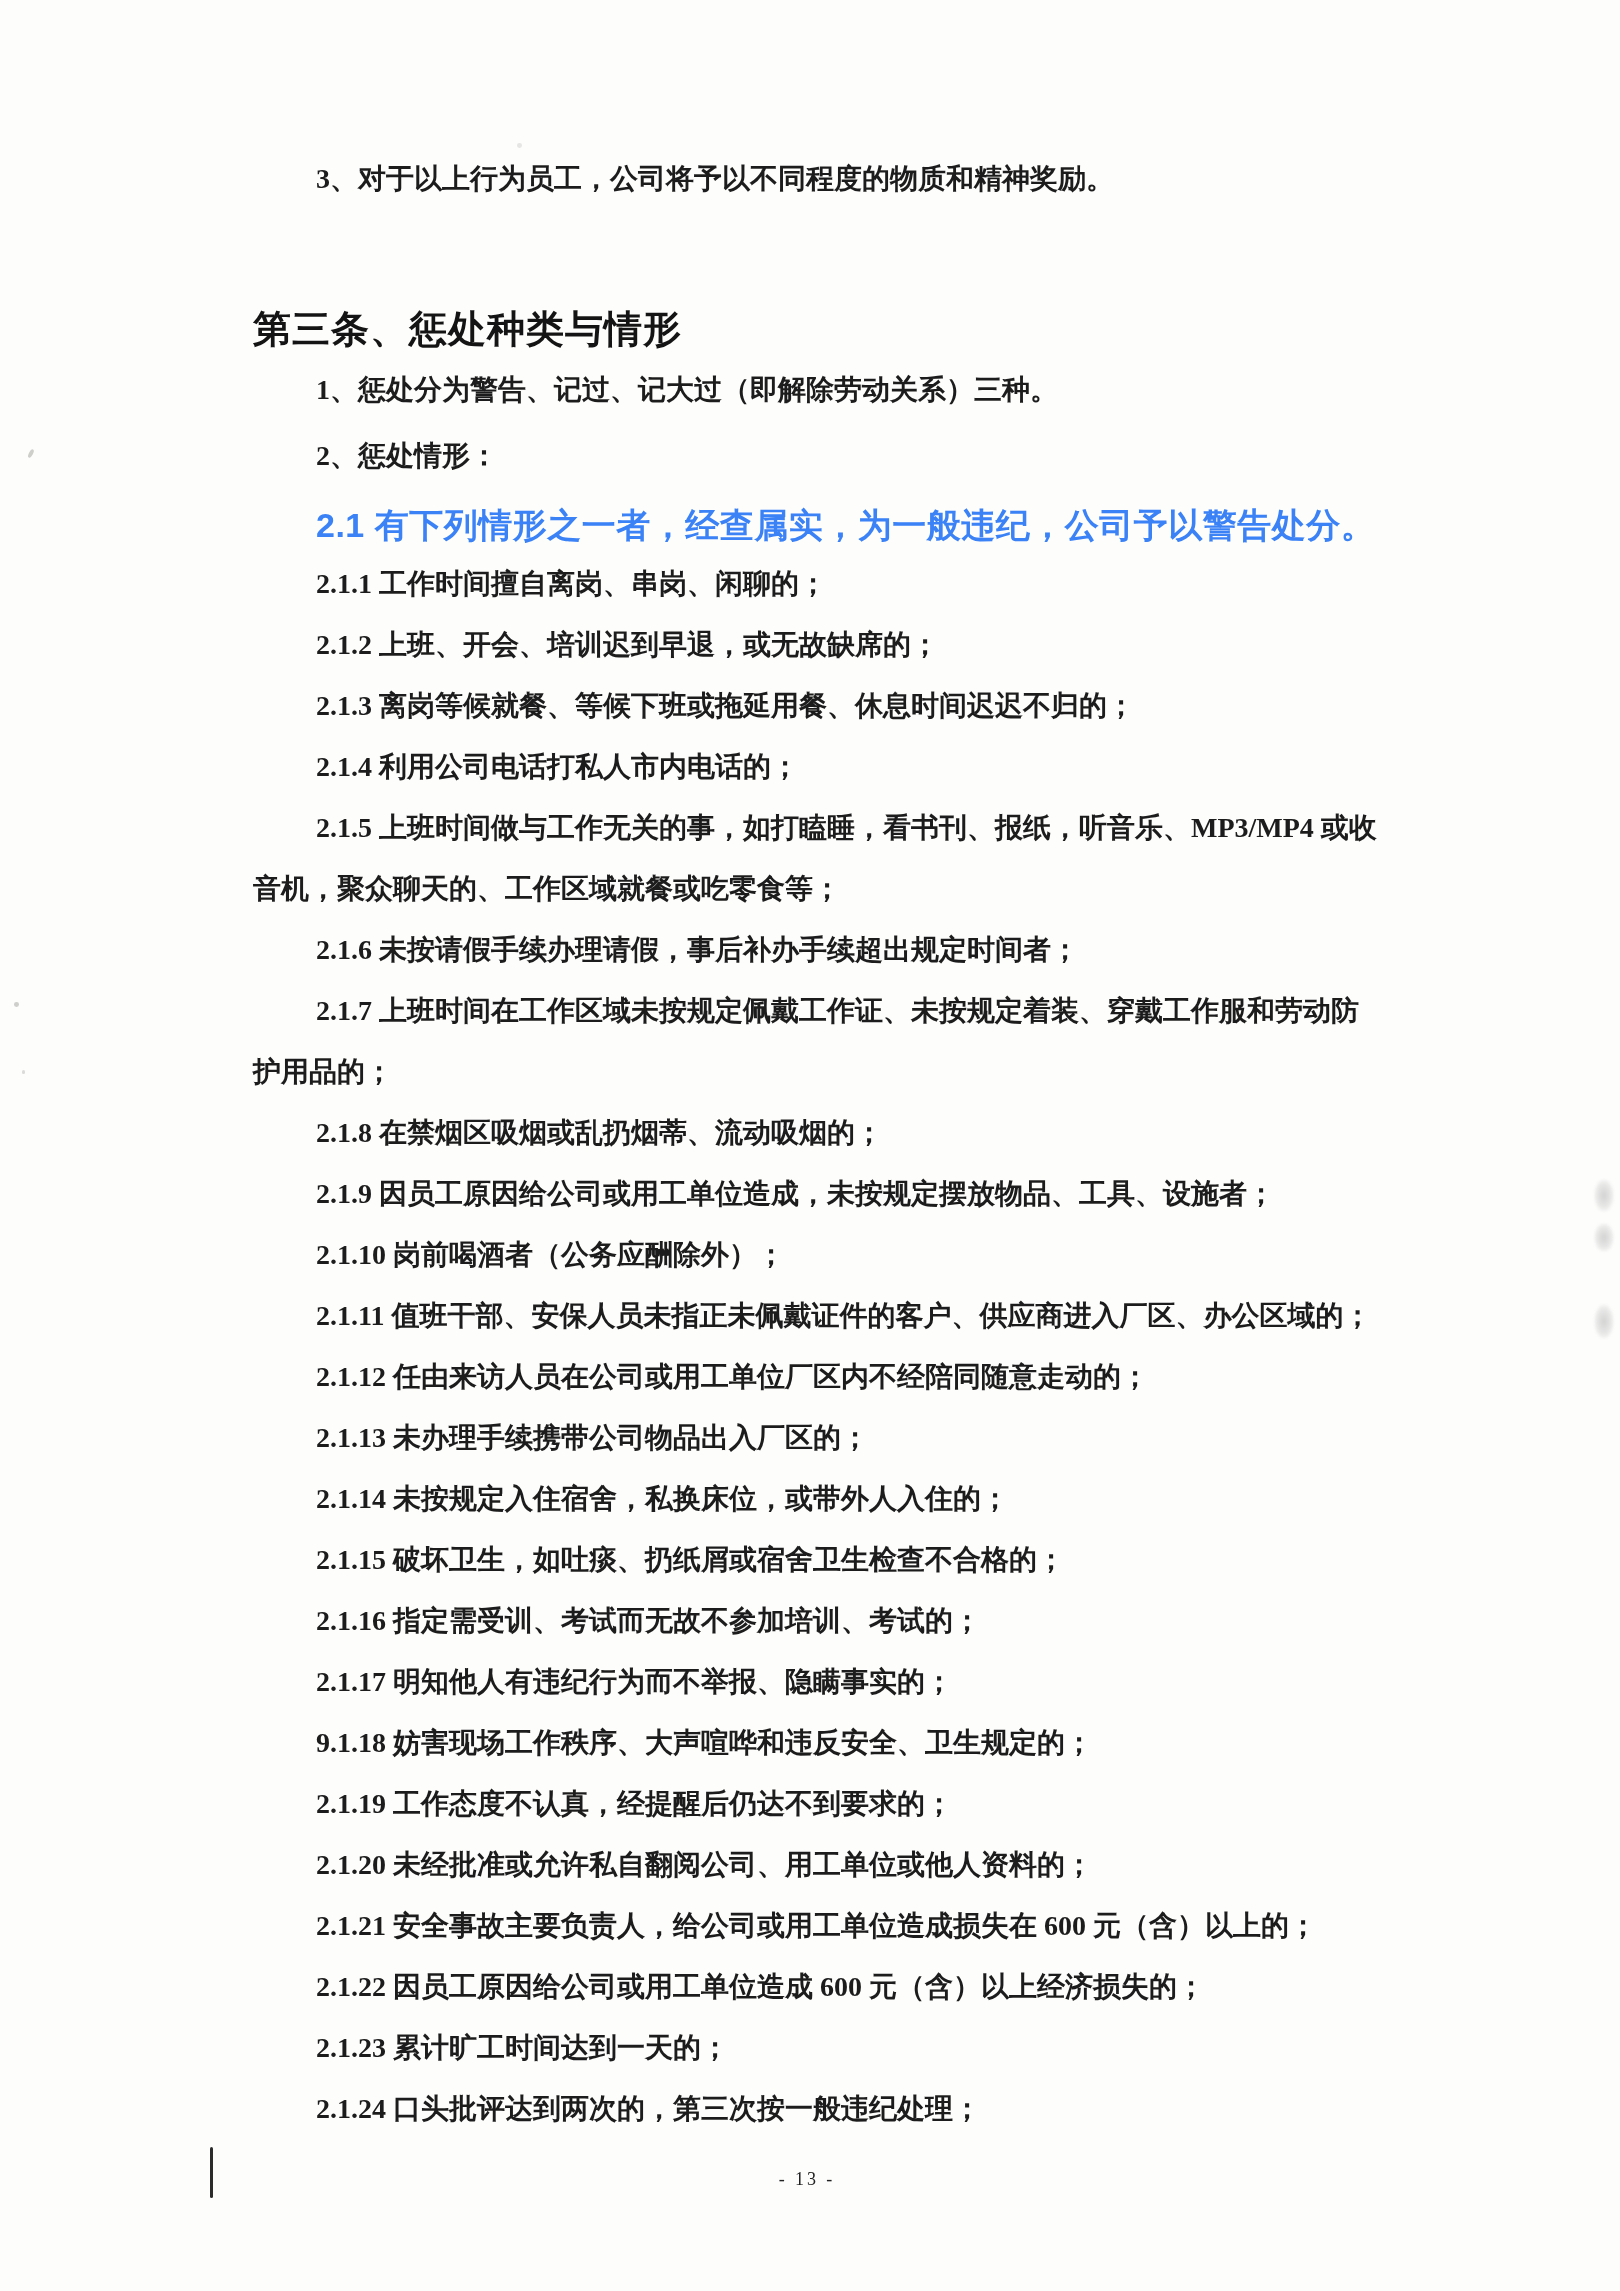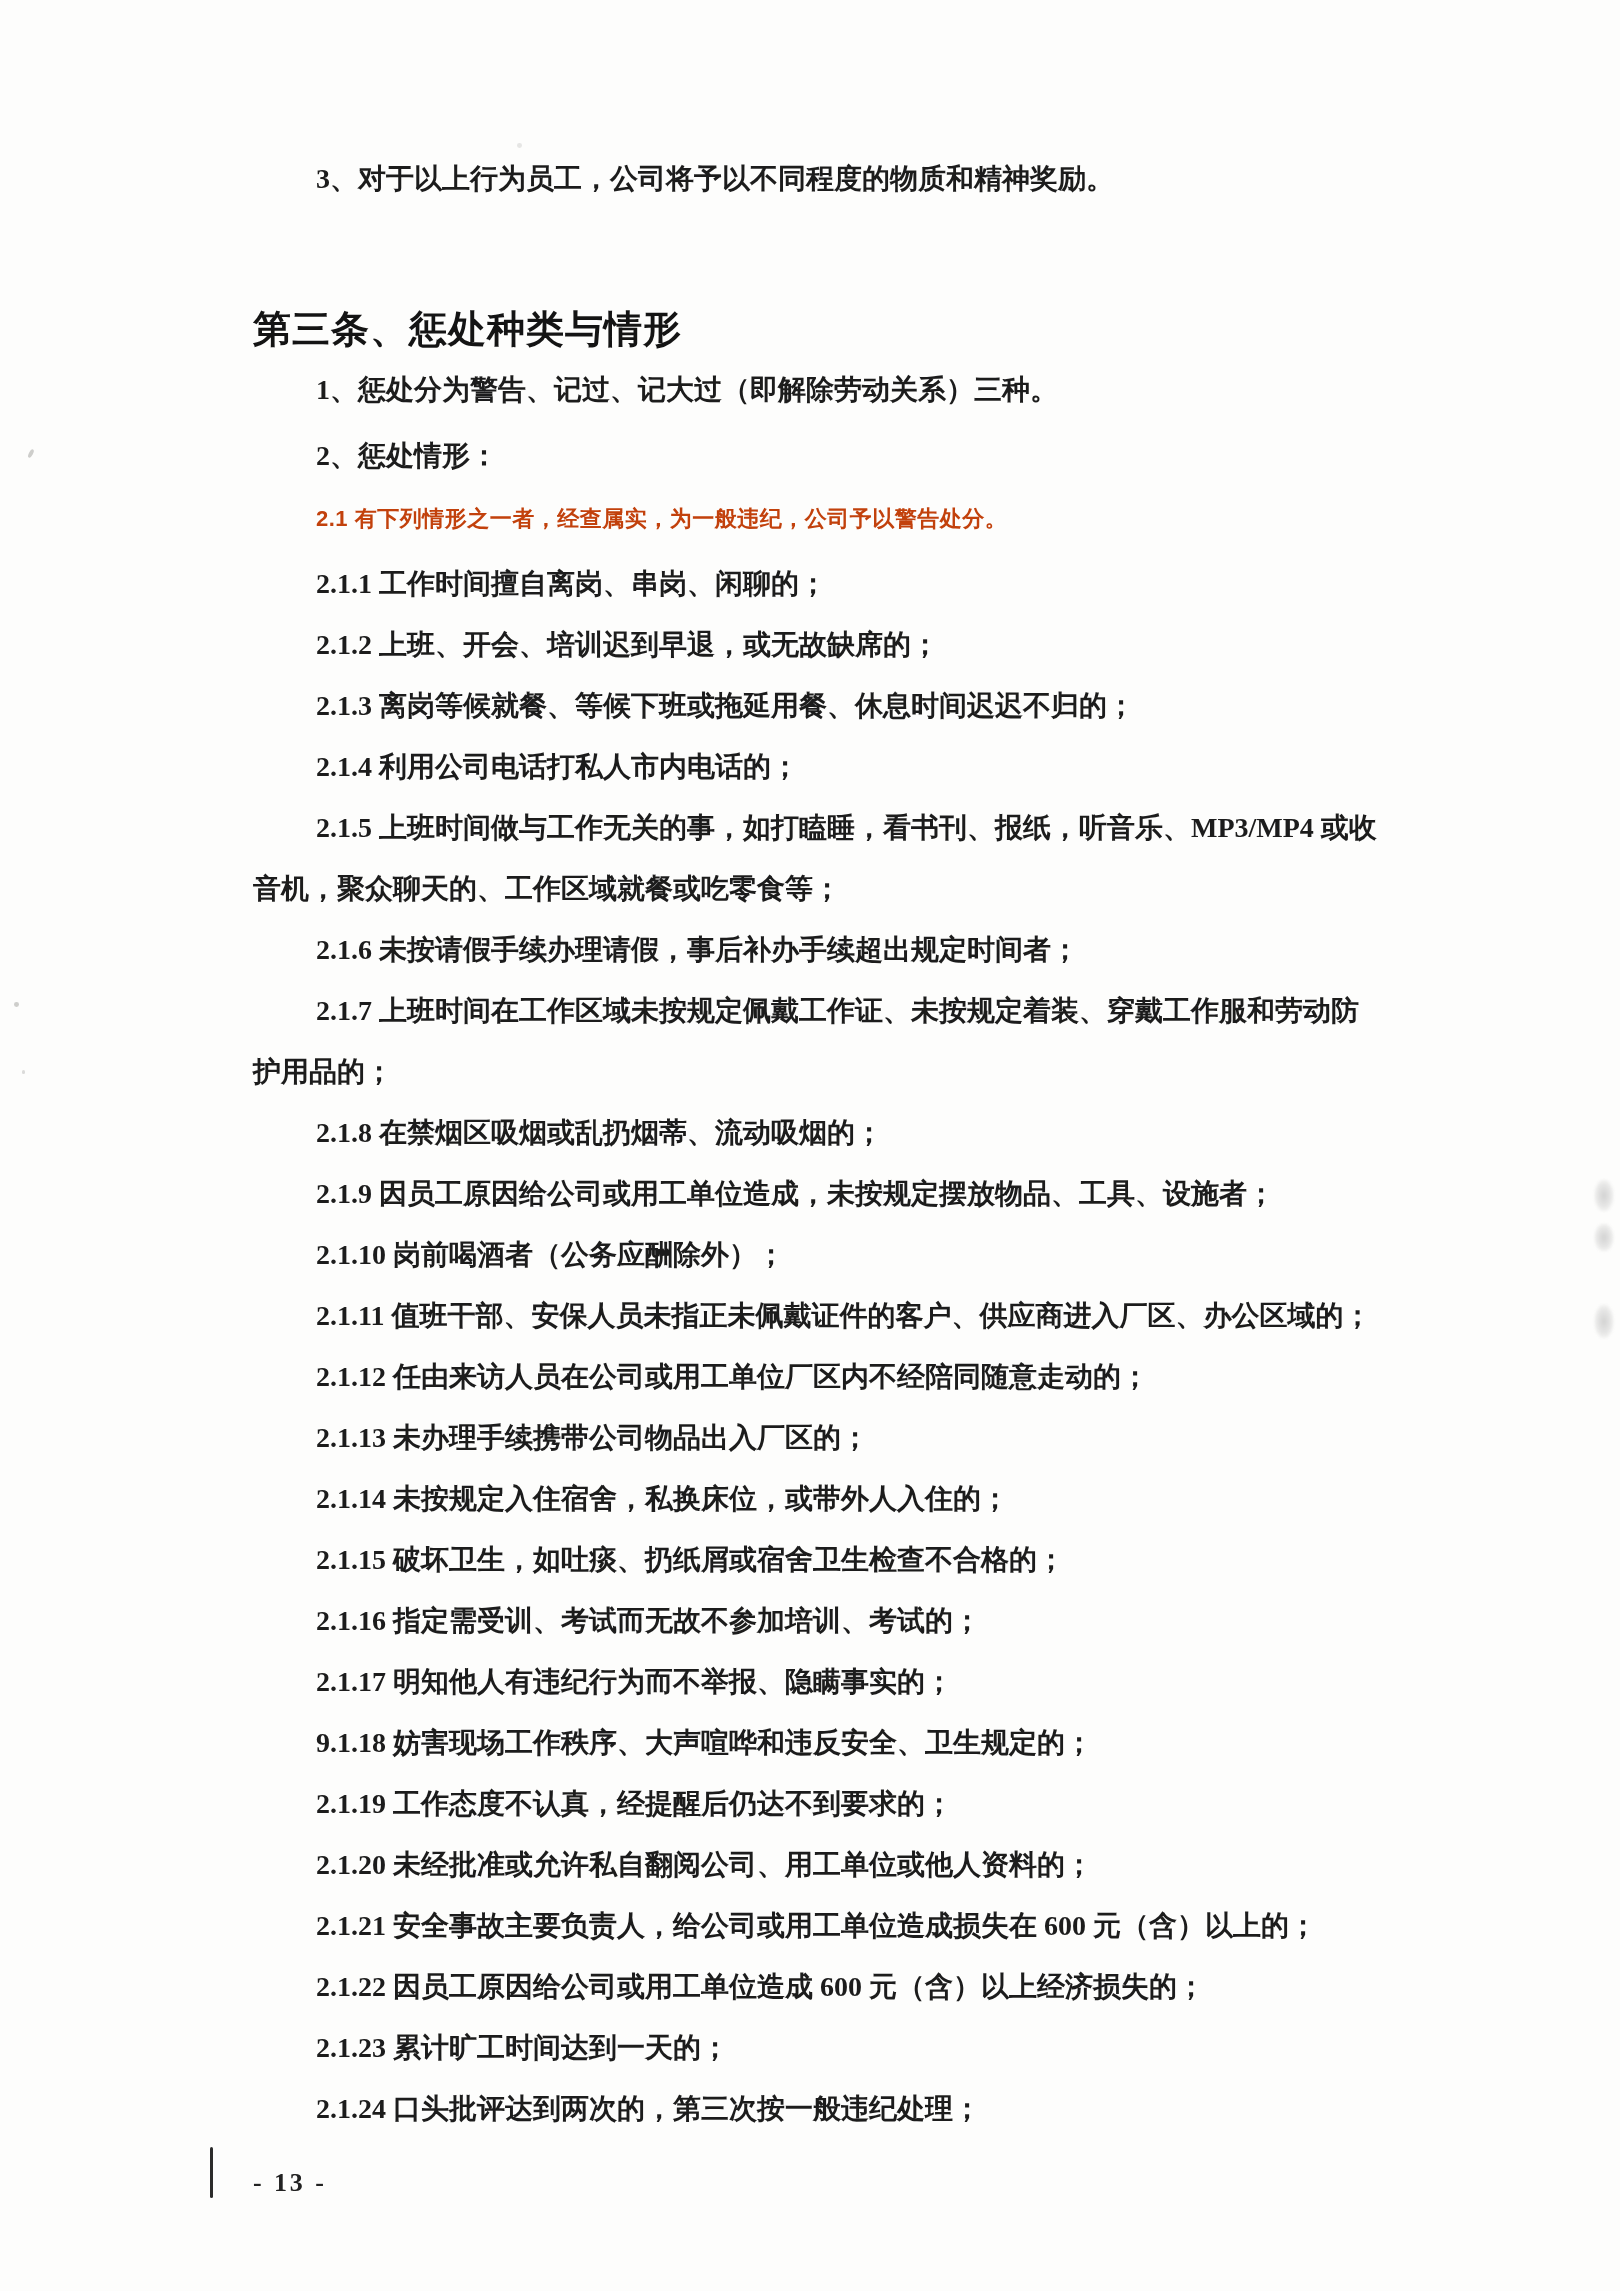--- a/index.html
+++ b/index.html
@@ -33,33 +33,33 @@
     letter-spacing:1px;
     height:61px;
     margin:84px 0 4.9px 0;
     white-space:nowrap;
     color:#141414;
   }
   .m5 { margin-top:4.9px; }
   .clause-bold {
     font-family:"Liberation Sans","DejaVu Sans",sans-serif;
     font-weight:700;
-    font-size:22px;
+    font-size:34px;
     letter-spacing:0.5px;
-    color:#c2410c;
+    color:#3b82f6;
   }
   .lines { margin-top:1px; }
   .footer {
     width:1108px;
     margin-top:14.7px;
-    font-size:26px;
+    text-align:center;
+    font-size:18px;
     letter-spacing:2.9px;
     height:33px;
     color:#222;
-    font-weight:bold;
   }
   
   .left-bar {
     position:absolute;
     left:210px; top:2147px;
     width:2.9px; height:51px;
     background:#2b2b2b;
     border-radius:2px;
   }
   .bleed {

